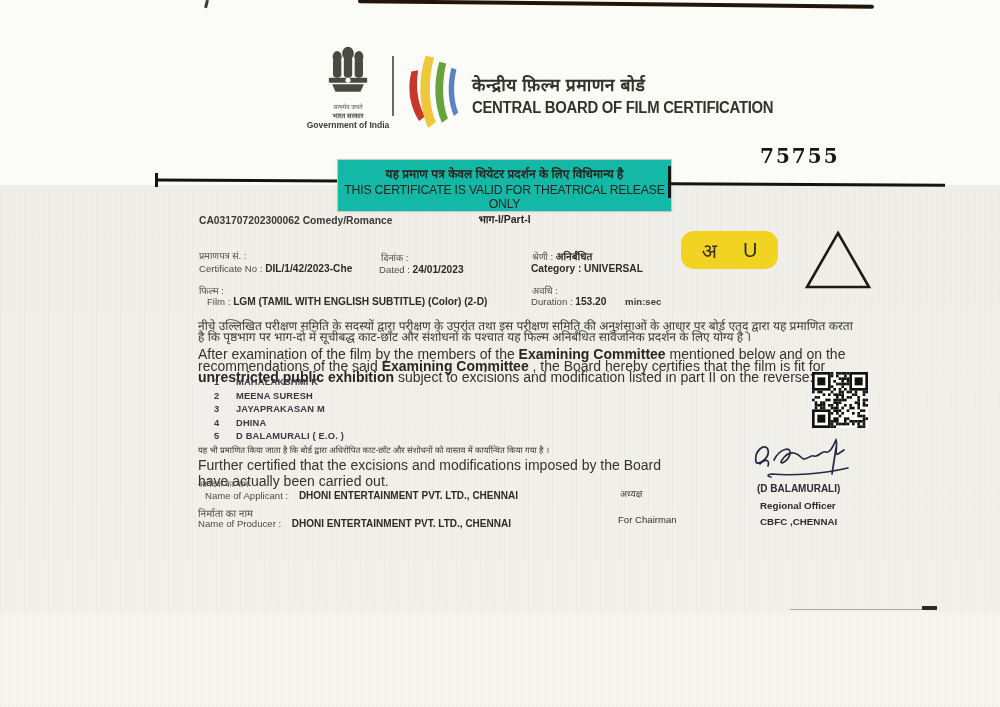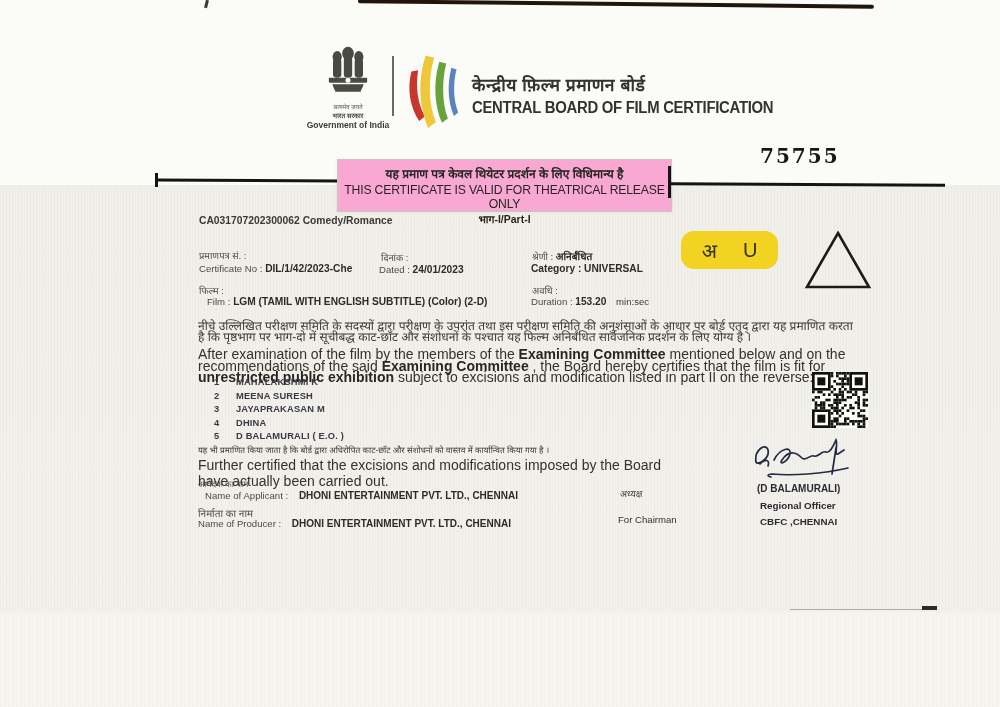--- a/index.html
+++ b/index.html
@@ -31,21 +31,21 @@
   .header-divider{left:392px;top:56px;width:1.5px;height:60px;background:#6a6963;}
   .cbfc-logo{left:404px;top:50px;}
   .board-names{left:472px;top:72px;width:330px;}
   .board-hi{font-size:17.5px;font-weight:bold;color:#33322d;letter-spacing:.5px;}
   .board-en{font-size:16px;font-weight:bold;color:#33322d;transform:scaleX(.93);transform-origin:left;letter-spacing:-.3px;margin-top:3px;white-space:nowrap;}
   
   .serial{left:760px;top:144px;font-family:"DejaVu Serif","Liberation Serif",serif;font-size:20px;font-weight:bold;letter-spacing:2px;color:#181715;}
   
   .rule-left{left:155px;top:179px;width:183px;height:2.6px;background:#141412;transform:rotate(.25deg);}
   .tick-left{left:155px;top:173px;width:2.6px;height:14px;background:#141412;}
-  .validity-box{left:337px;top:159px;width:333px;height:51px;background:#f9a8d4;border:1px solid #c7c6bf;text-align:center;box-shadow:0 0 4px rgba(0,0,0,.05);}
+  .validity-box{left:337px;top:159px;width:333px;height:51px;background:#14b8a6;border:1px solid #c7c6bf;text-align:center;box-shadow:0 0 4px rgba(0,0,0,.05);}
   .validity-hi{font-size:12px;font-weight:bold;color:#26251f;margin-top:5px;}
   .validity-en{font-size:12.6px;color:#26251f;letter-spacing:-.2px;margin-top:1px;transform:scaleX(.97);transform-origin:center;}
   .validity-part{font-size:10.5px;font-weight:bold;color:#26251f;margin-top:1px;}
   .bar-box-right{left:668px;top:166px;width:3px;height:32px;background:#141412;}
   .rule-right{left:671px;top:183px;width:274px;height:2.8px;background:#141412;transform:rotate(.35deg);}
   
   .cert-id{left:199px;top:215px;font-size:10.3px;font-weight:bold;color:#3a3935;}
   
   .lbl{font-size:9.6px;color:#4c4b45;}
   .lbl-hi{font-size:9.4px;color:#4c4b45;}
@@ -53,21 +53,21 @@
   .d-certno-hi{left:199px;top:249px;}
   .d-certno-en{left:199px;top:263px;}
   .d-dated-hi{left:381px;top:251px;}
   .d-dated-en{left:379px;top:264px;}
   .d-cat-hi{left:532px;top:249px;}
   .d-cat-en{left:531px;top:263px;}
   .d-film-hi{left:199px;top:284px;}
   .d-film-en{left:199px;top:296px;margin-left:8px;}
   .d-dur-hi{left:532px;top:284px;}
   .d-dur-en{left:531px;top:296px;}
-  .dur-unit{font-weight:normal;font-size:9.6px;color:#3c3b36;margin-left:7px;}
+  .dur-unit{font-weight:bold;font-size:9.6px;color:#3c3b36;margin-left:16px;}
   
   .rating-badge{left:681px;top:231px;width:97px;height:38px;border-radius:13px;
     display:flex;align-items:center;justify-content:center;gap:26px;
     font-size:20px;color:#33321c;}
   .triangle{left:803px;top:229px;}
   
   .para-hi{left:198px;top:321px;width:660px;font-size:12px;line-height:11px;color:#3c3b36;}
   .para-en{left:198px;top:349px;width:662px;font-size:14px;line-height:11.5px;color:#33322d;}
   .para-en b{color:#27261f;}
   

